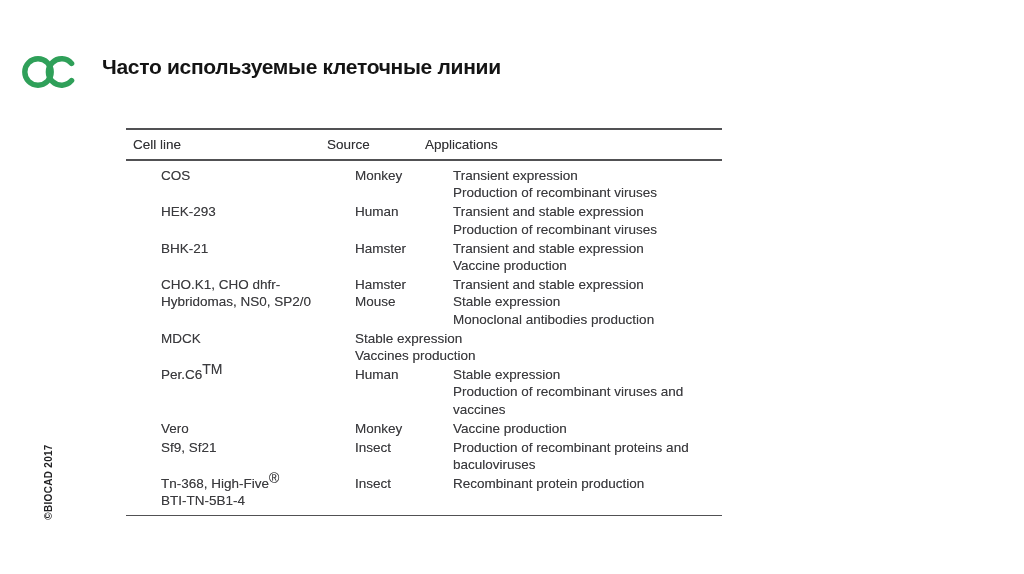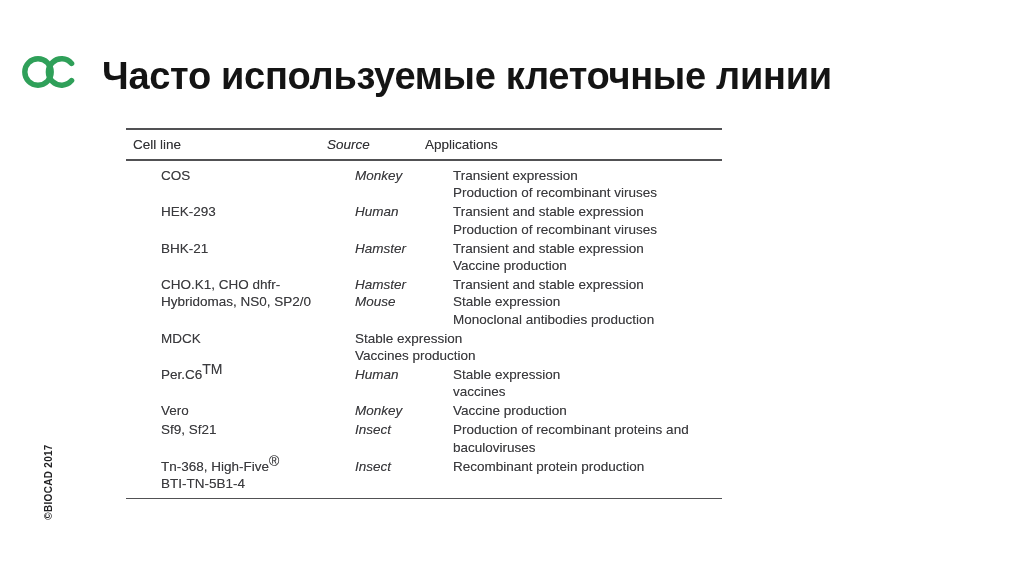--- a/index.html
+++ b/index.html
@@ -20,21 +20,21 @@
     width: 58px;
     height: 38px;
   }
 
   
   .title {
     position: absolute;
     left: 102px;
     top: 55px;
     margin: 0;
-    font-size: 38px;
+    font-size: 21px;
     font-weight: 700;
     color: #141414;
     letter-spacing: -0.3px;
     white-space: nowrap;
   }
 
   
   .copyright {
     position: absolute;
     left: 48px;
@@ -64,21 +64,21 @@
   .rule.bottom { border-top-width: 1.5px; }
 
   .thead {
     display: flex;
     padding: 6px 0 6px 0;
     line-height: 17px;
     color: #323235;
     justify-content: flex-end;
   }
   .col-cell   { width: 194px; padding-left: 7px; }
-  .col-source { width: 98px; font-style: italic; }
+  .col-source { width: 98px; }
   .col-apps   { flex: 1; }
 
   .tbody { padding: 6px 0 4px 0; }
   .trow  { display: flex; margin-bottom: 1.5px; margin-left: 28px; }
   .tline { line-height: 17.4px; white-space: nowrap; }
 
   sup {
     font-size: 14px;
     vertical-align: super;
     line-height: 0;
@@ -169,20 +169,21 @@
       </div>
       <div class="trow">
         <div class="col-cell">
           <div class="tline">Per.C6<sup>TM</sup></div>
         </div>
         <div class="col-source">
           <div class="tline">Human</div>
         </div>
         <div class="col-apps">
           <div class="tline">Stable expression</div>
+          <div class="tline">Production of recombinant viruses and</div>
           <div class="tline">vaccines</div>
         </div>
       </div>
       <div class="trow">
         <div class="col-cell">
           <div class="tline">Vero</div>
         </div>
         <div class="col-source">
           <div class="tline">Monkey</div>
         </div>

